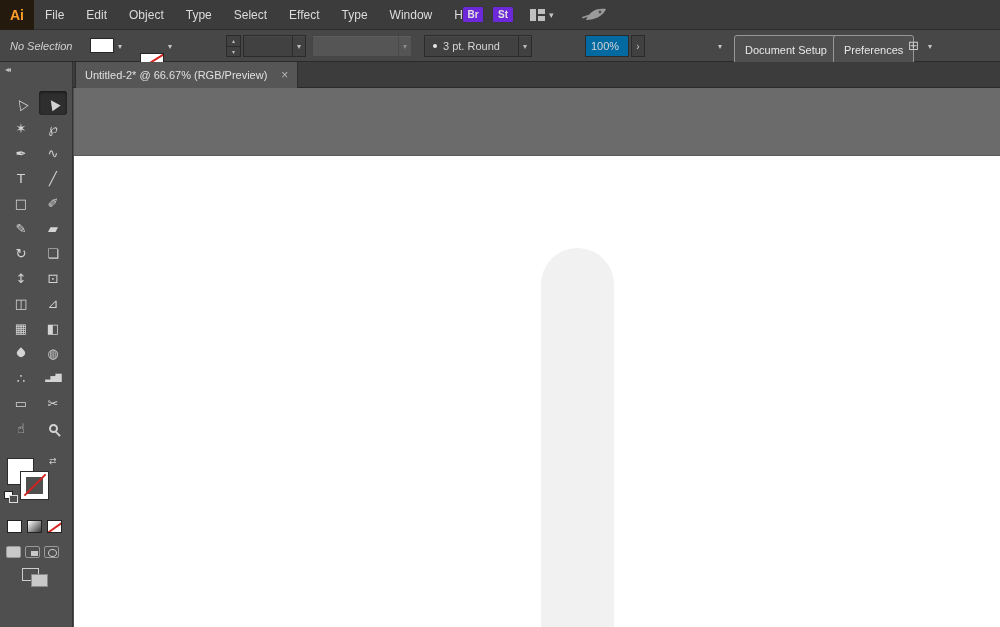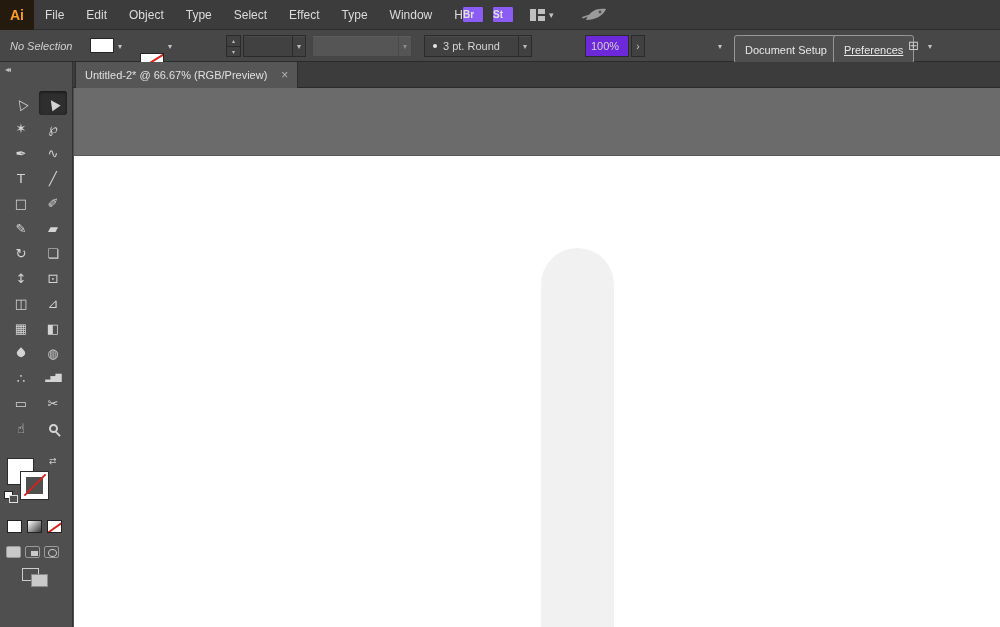--- a/index.html
+++ b/index.html
@@ -4,21 +4,21 @@
 <style>
   * { margin:0; padding:0; box-sizing:border-box; }
   html,body { width:1000px; height:627px; background:#2b2b2b; }
   body { font-family:"Liberation Sans","DejaVu Sans",sans-serif; }
   .screen { position:relative; width:1000px; height:627px; overflow:hidden; background:#4f4f4f; }
 
   
   .menubar { position:absolute; left:0; top:0; width:1000px; height:30px; background:#3c3c3c; display:flex; align-items:stretch; border-bottom:1px solid #2d2d2d; }
   .ai-logo { width:34px; height:30px; background:#241a0e; color:#ff9c2a; font-weight:bold; font-size:14px; display:flex; align-items:center; justify-content:center; }
   .menu-item { padding:0 11px; line-height:30px; font-size:12px; color:#dcdcdc; cursor:default; }
-  .mb-badge { position:absolute; top:6px; width:22px; height:17px; background:#8b5cf6; border:1px solid #393939; border-radius:2px; color:#e2e2e2; font-size:10px; font-weight:bold; line-height:15px; }
+  .mb-badge { position:absolute; top:6px; width:22px; height:17px; background:#6d28d9; border:1px solid #393939; border-radius:2px; color:#e2e2e2; font-size:10px; font-weight:bold; text-align:center; line-height:15px; }
   .ws-icon { position:absolute; left:530px; top:9px; width:15px; height:12px; }
   .ws-icon::before { content:""; position:absolute; left:0; top:0; width:6px; height:12px; background:#c0c0c0; }
   .ws-icon::after { content:""; position:absolute; left:8px; top:0; width:7px; height:12px;
       background:linear-gradient(#c0c0c0 45%, #3c3c3c 45%, #3c3c3c 55%, #c0c0c0 55%); }
   .mb-chev { position:absolute; left:549px; top:10px; font-size:9px; color:#c5c5c5; }
   .rocket { position:absolute; left:582px; top:7px; }
 
   
   .controlbar { position:absolute; left:0; top:30px; width:1000px; height:32px; background:#474747; border-bottom:1px solid #2a2a2a; font-size:11px; color:#d0d0d0; }
   .cb-abs { position:absolute; }
@@ -28,21 +28,21 @@
   .swatch .slash { position:absolute; left:-3px; top:6px; width:30px; height:2px; background:#d6231f; transform:rotate(-32deg); }
   .chev { font-size:8px; color:#c5c5c5; }
   .dd { display:flex; align-items:center; height:22px; background:#414141; border:1px solid #2b2b2b; box-shadow:inset 0 1px 0 rgba(255,255,255,.05); color:#d5d5d5; font-size:11px; }
   .dd .dd-chev { margin-left:auto; align-self:stretch; display:flex; align-items:center; padding:0 4px; border-left:1px solid #2b2b2b; font-size:8px; color:#bbbbbb; }
   .dd.disabled { background:#555555; border-color:#454545; color:#8f8f8f; }
   .dd.disabled .dd-chev { color:#8a8a8a; border-left-color:#4a4a4a; }
   .stepper { width:15px; height:22px; background:#414141; border:1px solid #2b2b2b; display:flex; flex-direction:column; }
   .stepper span { flex:1; font-size:6px; color:#bbbbbb; text-align:center; line-height:10px; }
   .stepper span:first-child { border-bottom:1px solid #2b2b2b; }
   .brush-dot { width:4px; height:4px; border-radius:50%; background:#e6e6e6; margin:0 6px 0 8px; }
-  input.num { width:44px; height:22px; background:#6d28d9; border:1px solid #2b2b2b; color:#d5d5d5; font-size:11px; padding-left:5px; font-family:inherit; }
+  input.num { width:44px; height:22px; background:#0369a1; border:1px solid #2b2b2b; color:#d5d5d5; font-size:11px; padding-left:5px; font-family:inherit; }
   .sq-btn { width:14px; height:22px; background:#414141; border:1px solid #2b2b2b; color:#c5c5c5; font-size:10px; display:flex; align-items:center; justify-content:center; }
   .cb-btn { height:29px; padding:0 10px; background:#4f4f4f; border:1px solid #979797; border-radius:3px; color:#e8e8e8; font-size:11px; line-height:20px; }
   .align-glyph { font-size:13px; color:#cccccc; line-height:20px; }
 
   
   .tabbar { position:absolute; left:73px; top:62px; width:927px; height:26px; background:#3c3c3c; border-bottom:1px solid #2b2b2b; }
   .doc-tab { position:absolute; left:2px; top:0; height:26px; background:#565656; border-left:1px solid #2e2e2e; border-right:1px solid #2e2e2e; display:flex; align-items:center; padding:0 9px; }
   .doc-tab .title { font-size:11px; color:#e0e0e0; white-space:nowrap; }
   .doc-tab .close { margin-left:14px; font-size:12px; color:#b5b5b5; line-height:12px; }
 
@@ -151,21 +151,21 @@
 
     <span class="cb-abs cb-label ulabel" style="left:540px;">Opacity:</span>
     <input class="cb-abs num" style="left: 585px; top: 5px;" value="100%">
     <div class="cb-abs sq-btn" style="left:631px; top:5px;">›</div>
 
     <span class="cb-abs cb-label ulabel" style="left:656px;">Style:</span>
     <div class="cb-abs swatch" style="left:690px; top:8px;"></div>
     <span class="cb-abs chev" style="left:718px; top:12px;">▾</span>
 
     <button class="cb-abs cb-btn" style="left:734px; top:5px;">Document Setup</button>
-    <button class="cb-abs cb-btn" style="left:833px; top:5px;text-decoration:underline;">Preferences</button>
+    <button class="cb-abs cb-btn" style="left:833px; top:5px;">Preferences</button>
 
     <span class="cb-abs align-glyph" style="left:908px; top:6px;">⊞</span>
     <span class="cb-abs chev" style="left:928px; top:12px;">▾</span>
   </div>
 
   <div class="tabbar">
     <div class="doc-tab">
       <span class="title">Untitled-2* @ 66.67% (RGB/Preview)</span>
       <span class="close">×</span>
     </div>

